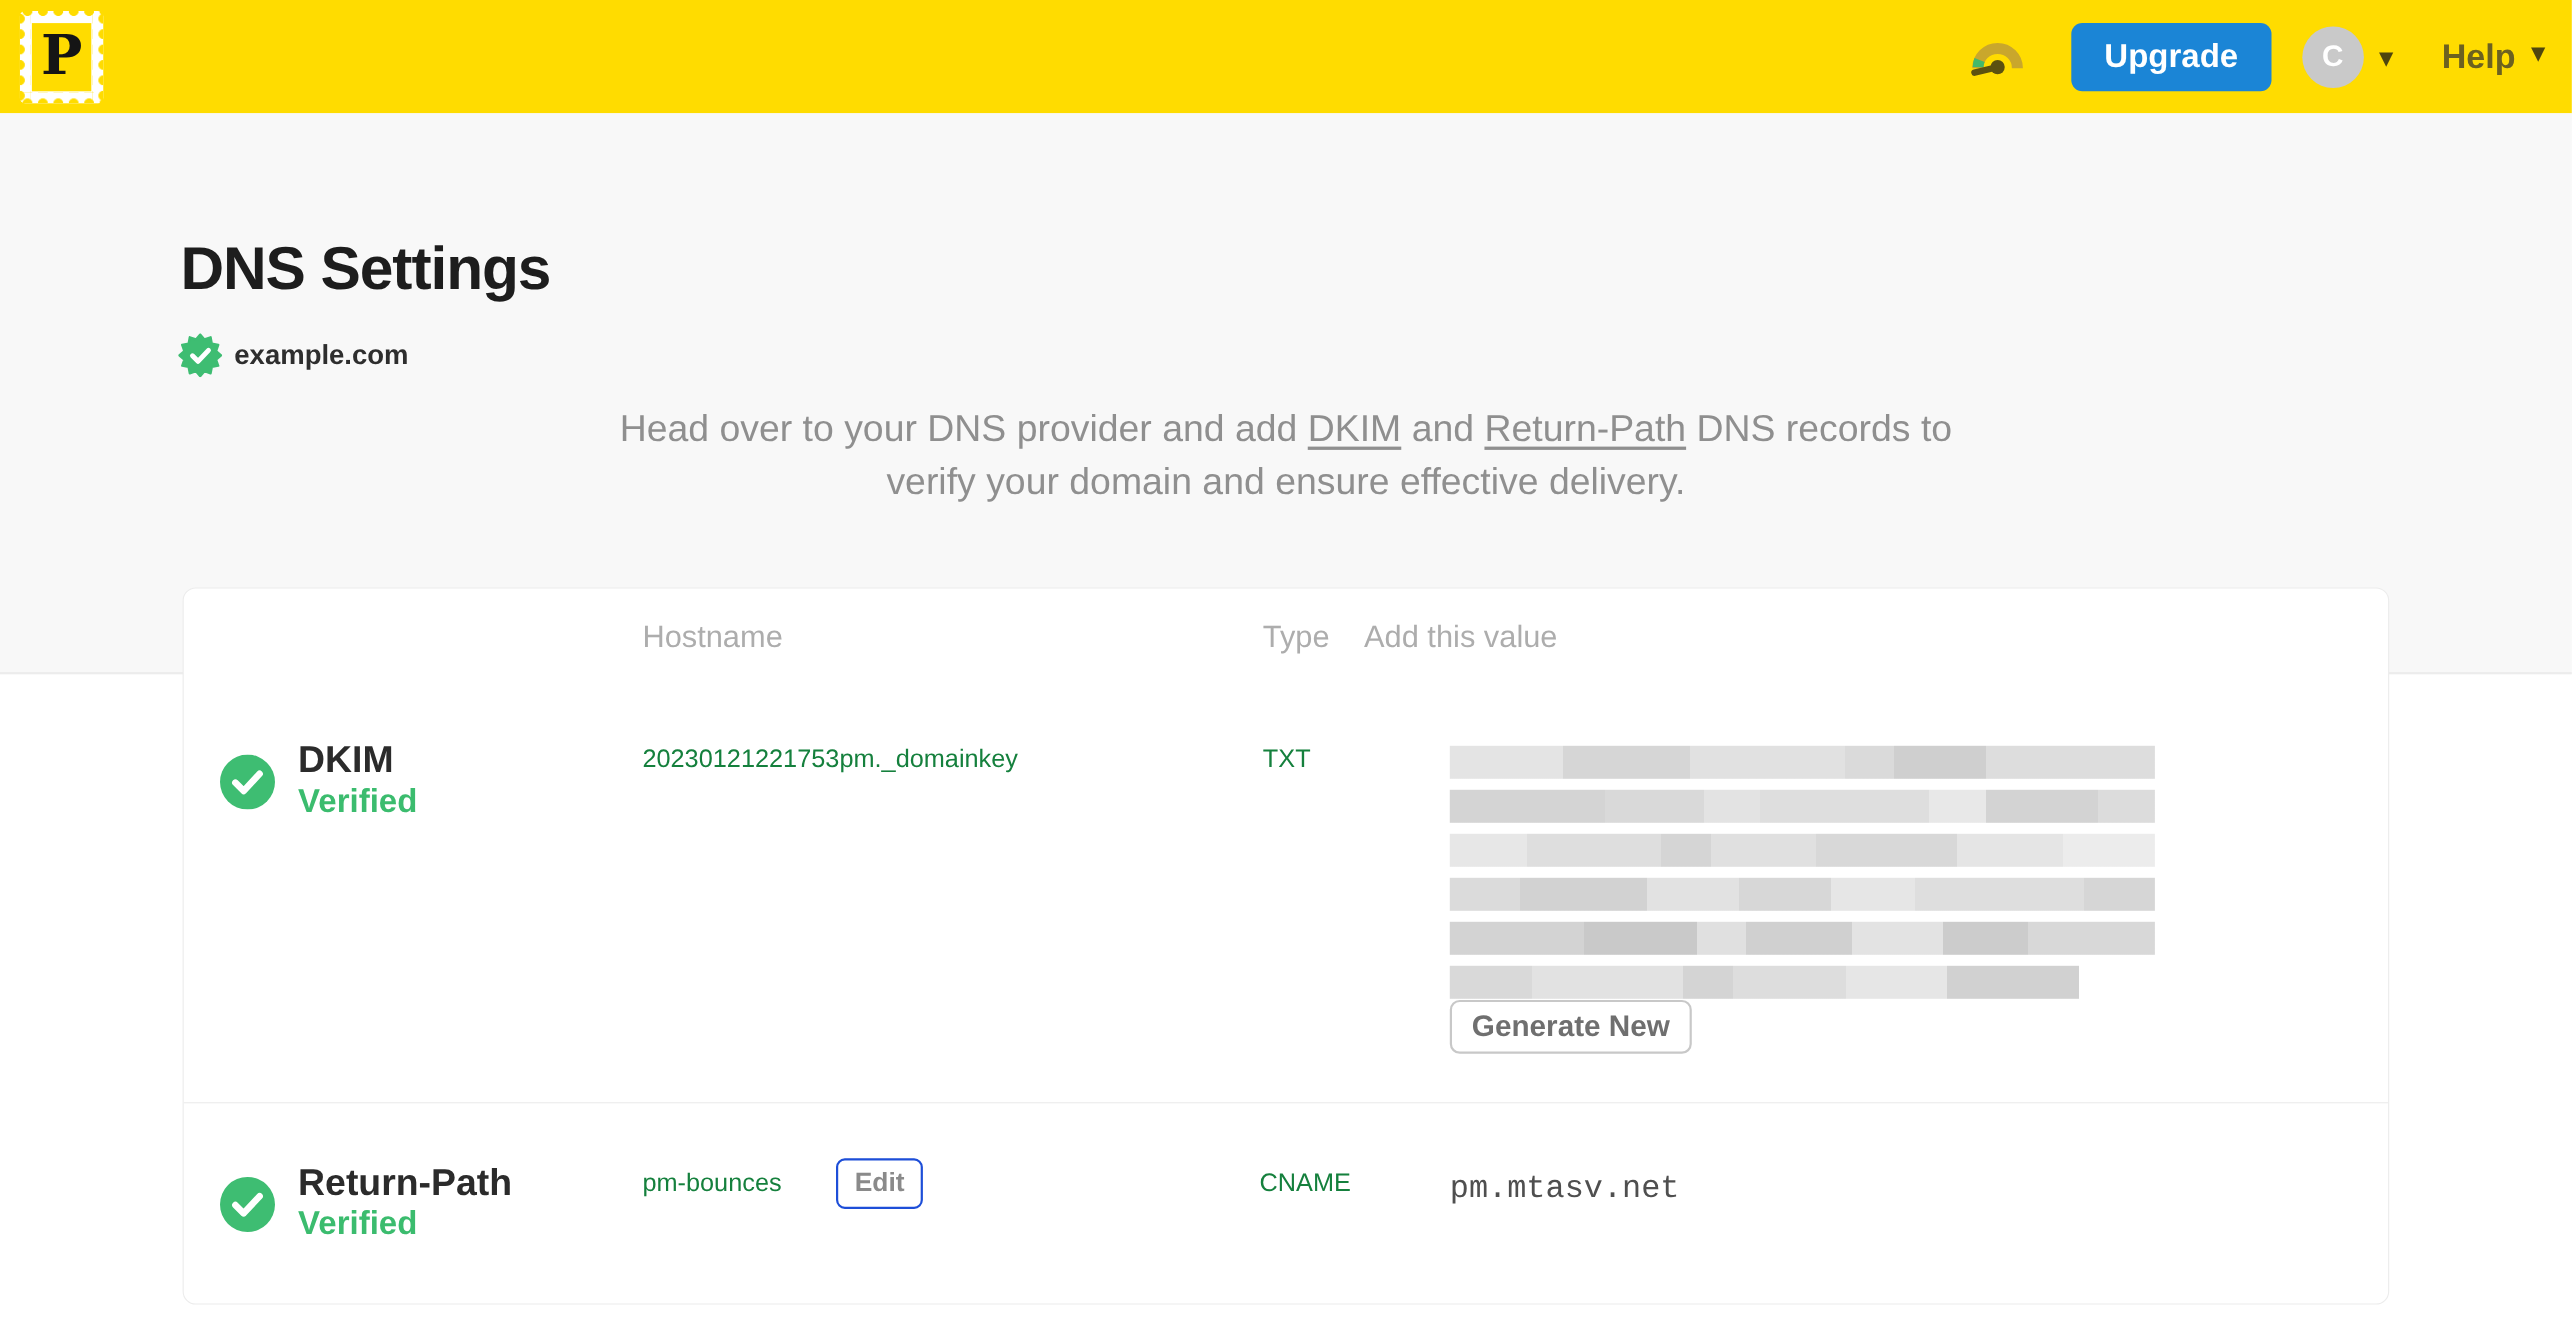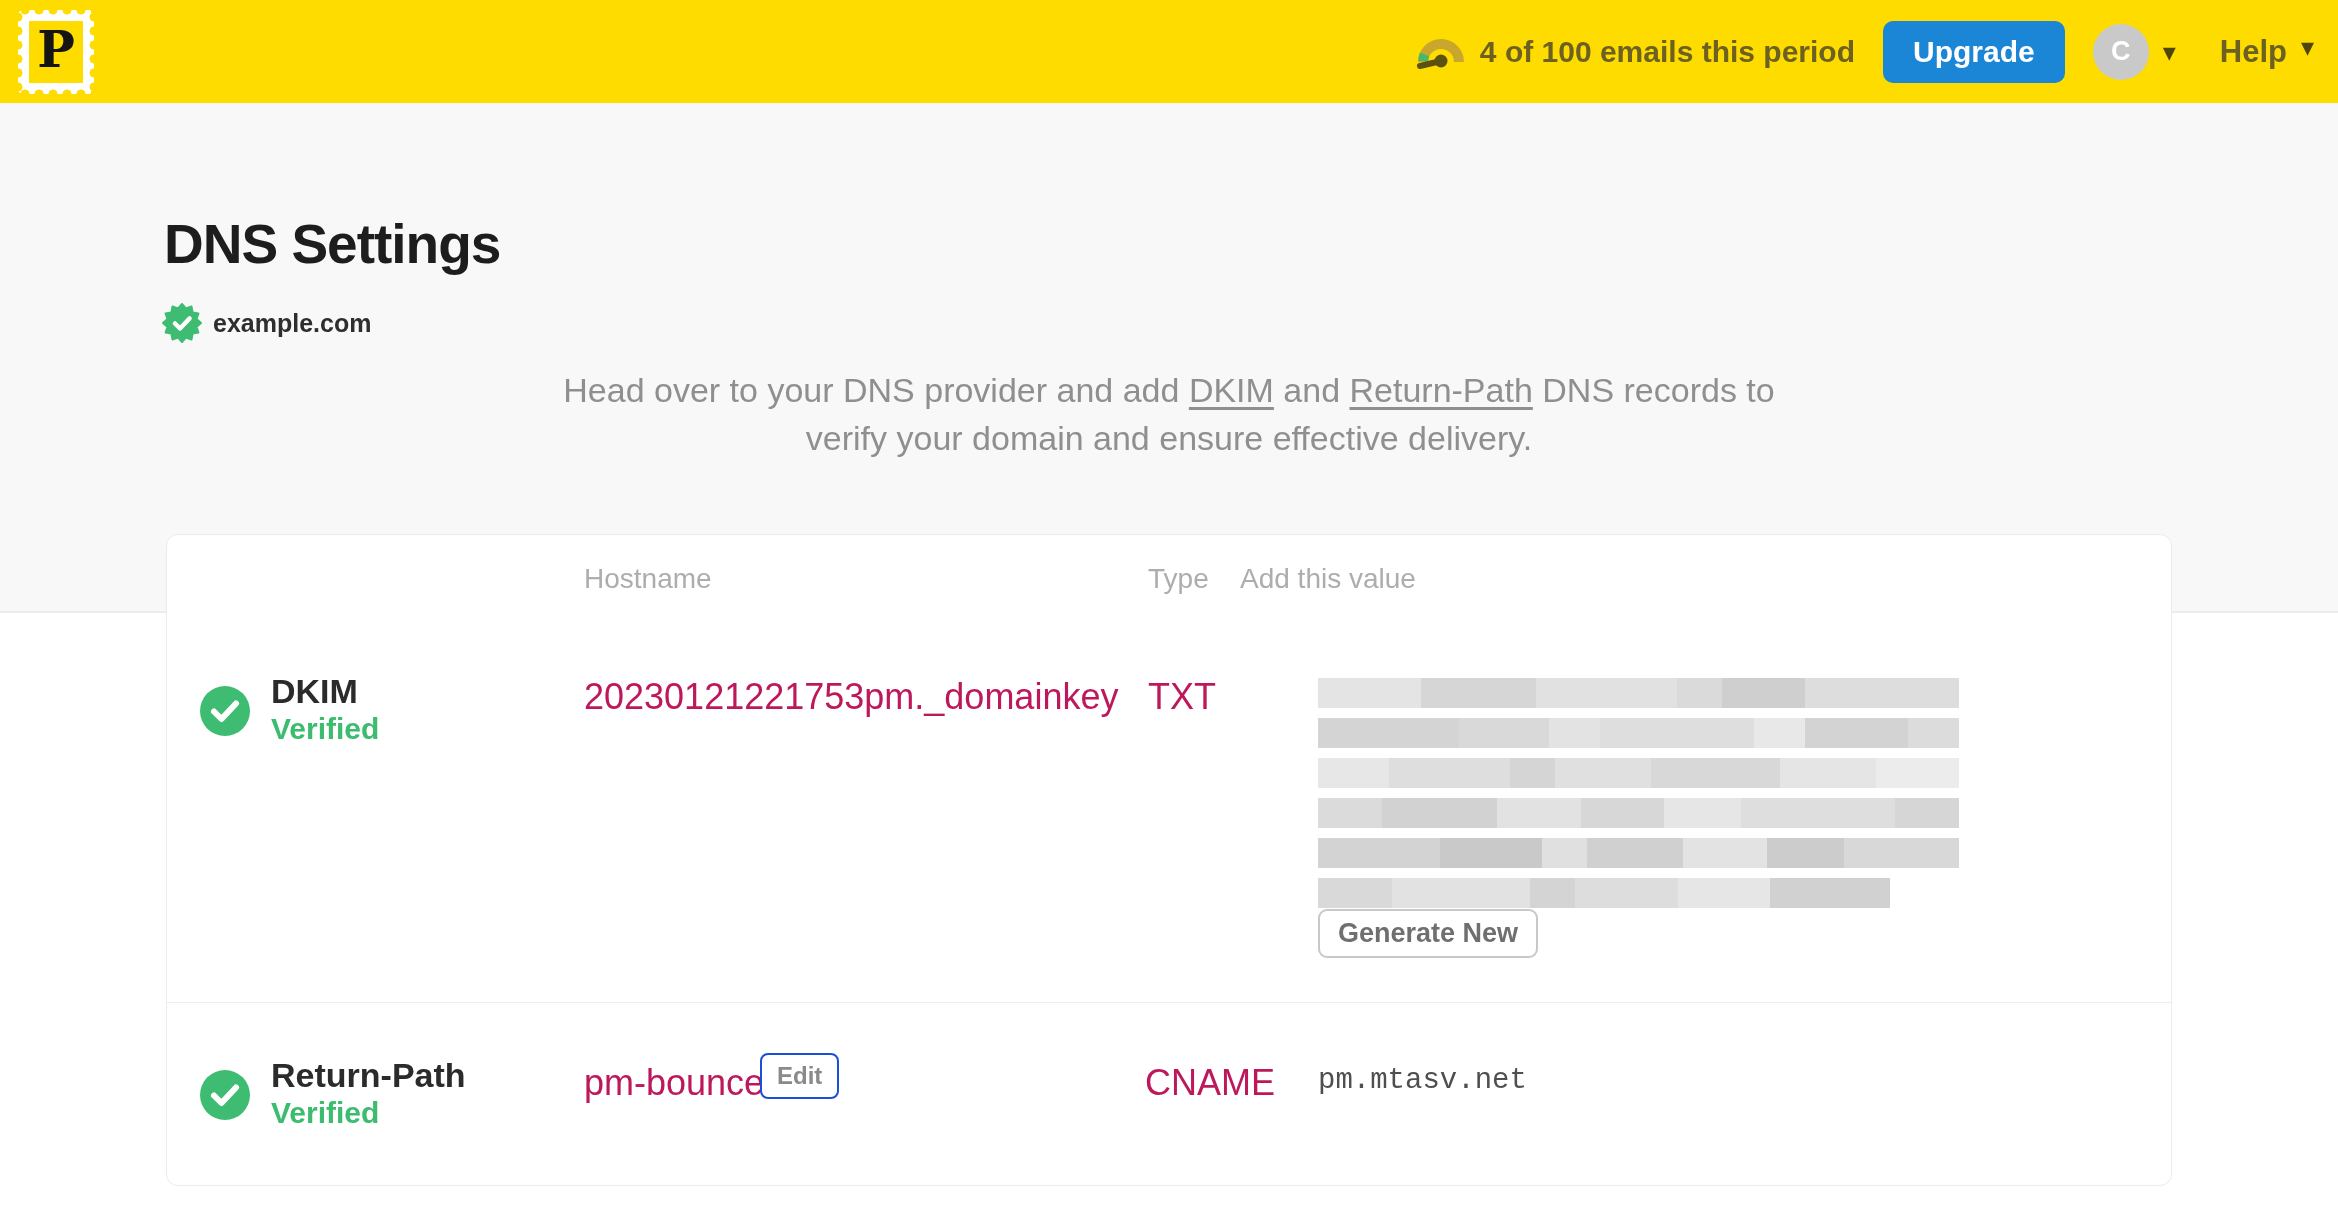--- a/index.html
+++ b/index.html
@@ -93,21 +93,21 @@
   }
   .th { position: absolute; top: 563px; font-size: 28px; color: #adadad; }
   .th-hostname { left: 584px; }
   .th-type { left: 1148px; }
   .th-value { left: 1240px; }
   .row-divider { position: absolute; left: 167px; top: 1002px; width: 2004px; height: 1px; background: #ececec; }
 
   .status-icon { position: absolute; width: 50px; height: 50px; }
   .rec-name { position: absolute; font-size: 34px; font-weight: 700; color: #2b2b2b; }
   .rec-status { position: absolute; font-size: 30px; font-weight: 700; color: #3bbc6e; }
-  .cell-text { position: absolute; font-size: 36px; color: #be185d; white-space: nowrap; }
+  .cell-text { position: absolute; font-size: 23px; color: #15803d; white-space: nowrap; }
   .mono { font-family: "Liberation Mono", "DejaVu Sans Mono", monospace; font-size: 29px; color: #4f4f4f; }
 
   
   .redacted { position: absolute; left: 1318px; top: 678px; width: 641px; }
   .rbar { height: 30px; margin-bottom: 10px; }
   .rbar1 { background: linear-gradient(90deg,#e4e4e4 0 16%,#d6d6d6 16% 34%,#e1e1e1 34% 56%,#dadada 56% 63%,#cfcfcf 63% 76%,#dddddd 76% 100%); }
   .rbar2 { background: linear-gradient(90deg,#d4d4d4 0 22%,#d9d9d9 22% 36%,#e3e3e3 36% 44%,#dedede 44% 68%,#e8e8e8 68% 76%,#d3d3d3 76% 92%,#dcdcdc 92% 100%); }
   .rbar3 { background: linear-gradient(90deg,#e7e7e7 0 11%,#dedede 11% 30%,#d5d5d5 30% 37%,#e0e0e0 37% 52%,#d8d8d8 52% 72%,#e5e5e5 72% 87%,#ececec 87% 100%); }
   .rbar4 { background: linear-gradient(90deg,#dbdbdb 0 10%,#d2d2d2 10% 28%,#e2e2e2 28% 41%,#d7d7d7 41% 54%,#e6e6e6 54% 66%,#dedede 66% 90%,#d6d6d6 90% 100%); }
   .rbar5 { background: linear-gradient(90deg,#d3d3d3 0 19%,#c9c9c9 19% 35%,#e0e0e0 35% 42%,#d0d0d0 42% 57%,#e3e3e3 57% 70%,#cccccc 70% 82%,#d8d8d8 82% 100%); }
@@ -138,21 +138,20 @@
     </div>
   </div>
   <div class="topbar-spacer"></div>
   <div class="usage">
     <svg width="50" height="38" viewBox="0 0 50 38">
       <path d="M7 29 A18 18 0 0 1 43 29" fill="none" stroke="#c9a72c" stroke-width="10"></path>
       <path d="M7.3 28 A18 18 0 0 1 8.6 21.5" fill="none" stroke="#44b96a" stroke-width="10"></path>
       <path d="M25 28 L4 33" stroke="#5c5110" stroke-width="6" stroke-linecap="round"></path>
       <circle cx="25" cy="28" r="6.5" fill="#5c5110"></circle>
     </svg>
-    <span class="usage-text">4 of 100 emails this period</span>
   </div>
   <button class="upgrade-btn">Upgrade</button>
   <div class="avatar-group">
     <div class="avatar">C</div>
     <span class="caret">▾</span>
   </div>
   <div class="help-group">
     <span class="help-label">Help</span>
     <span class="caret">▾</span>
   </div>

